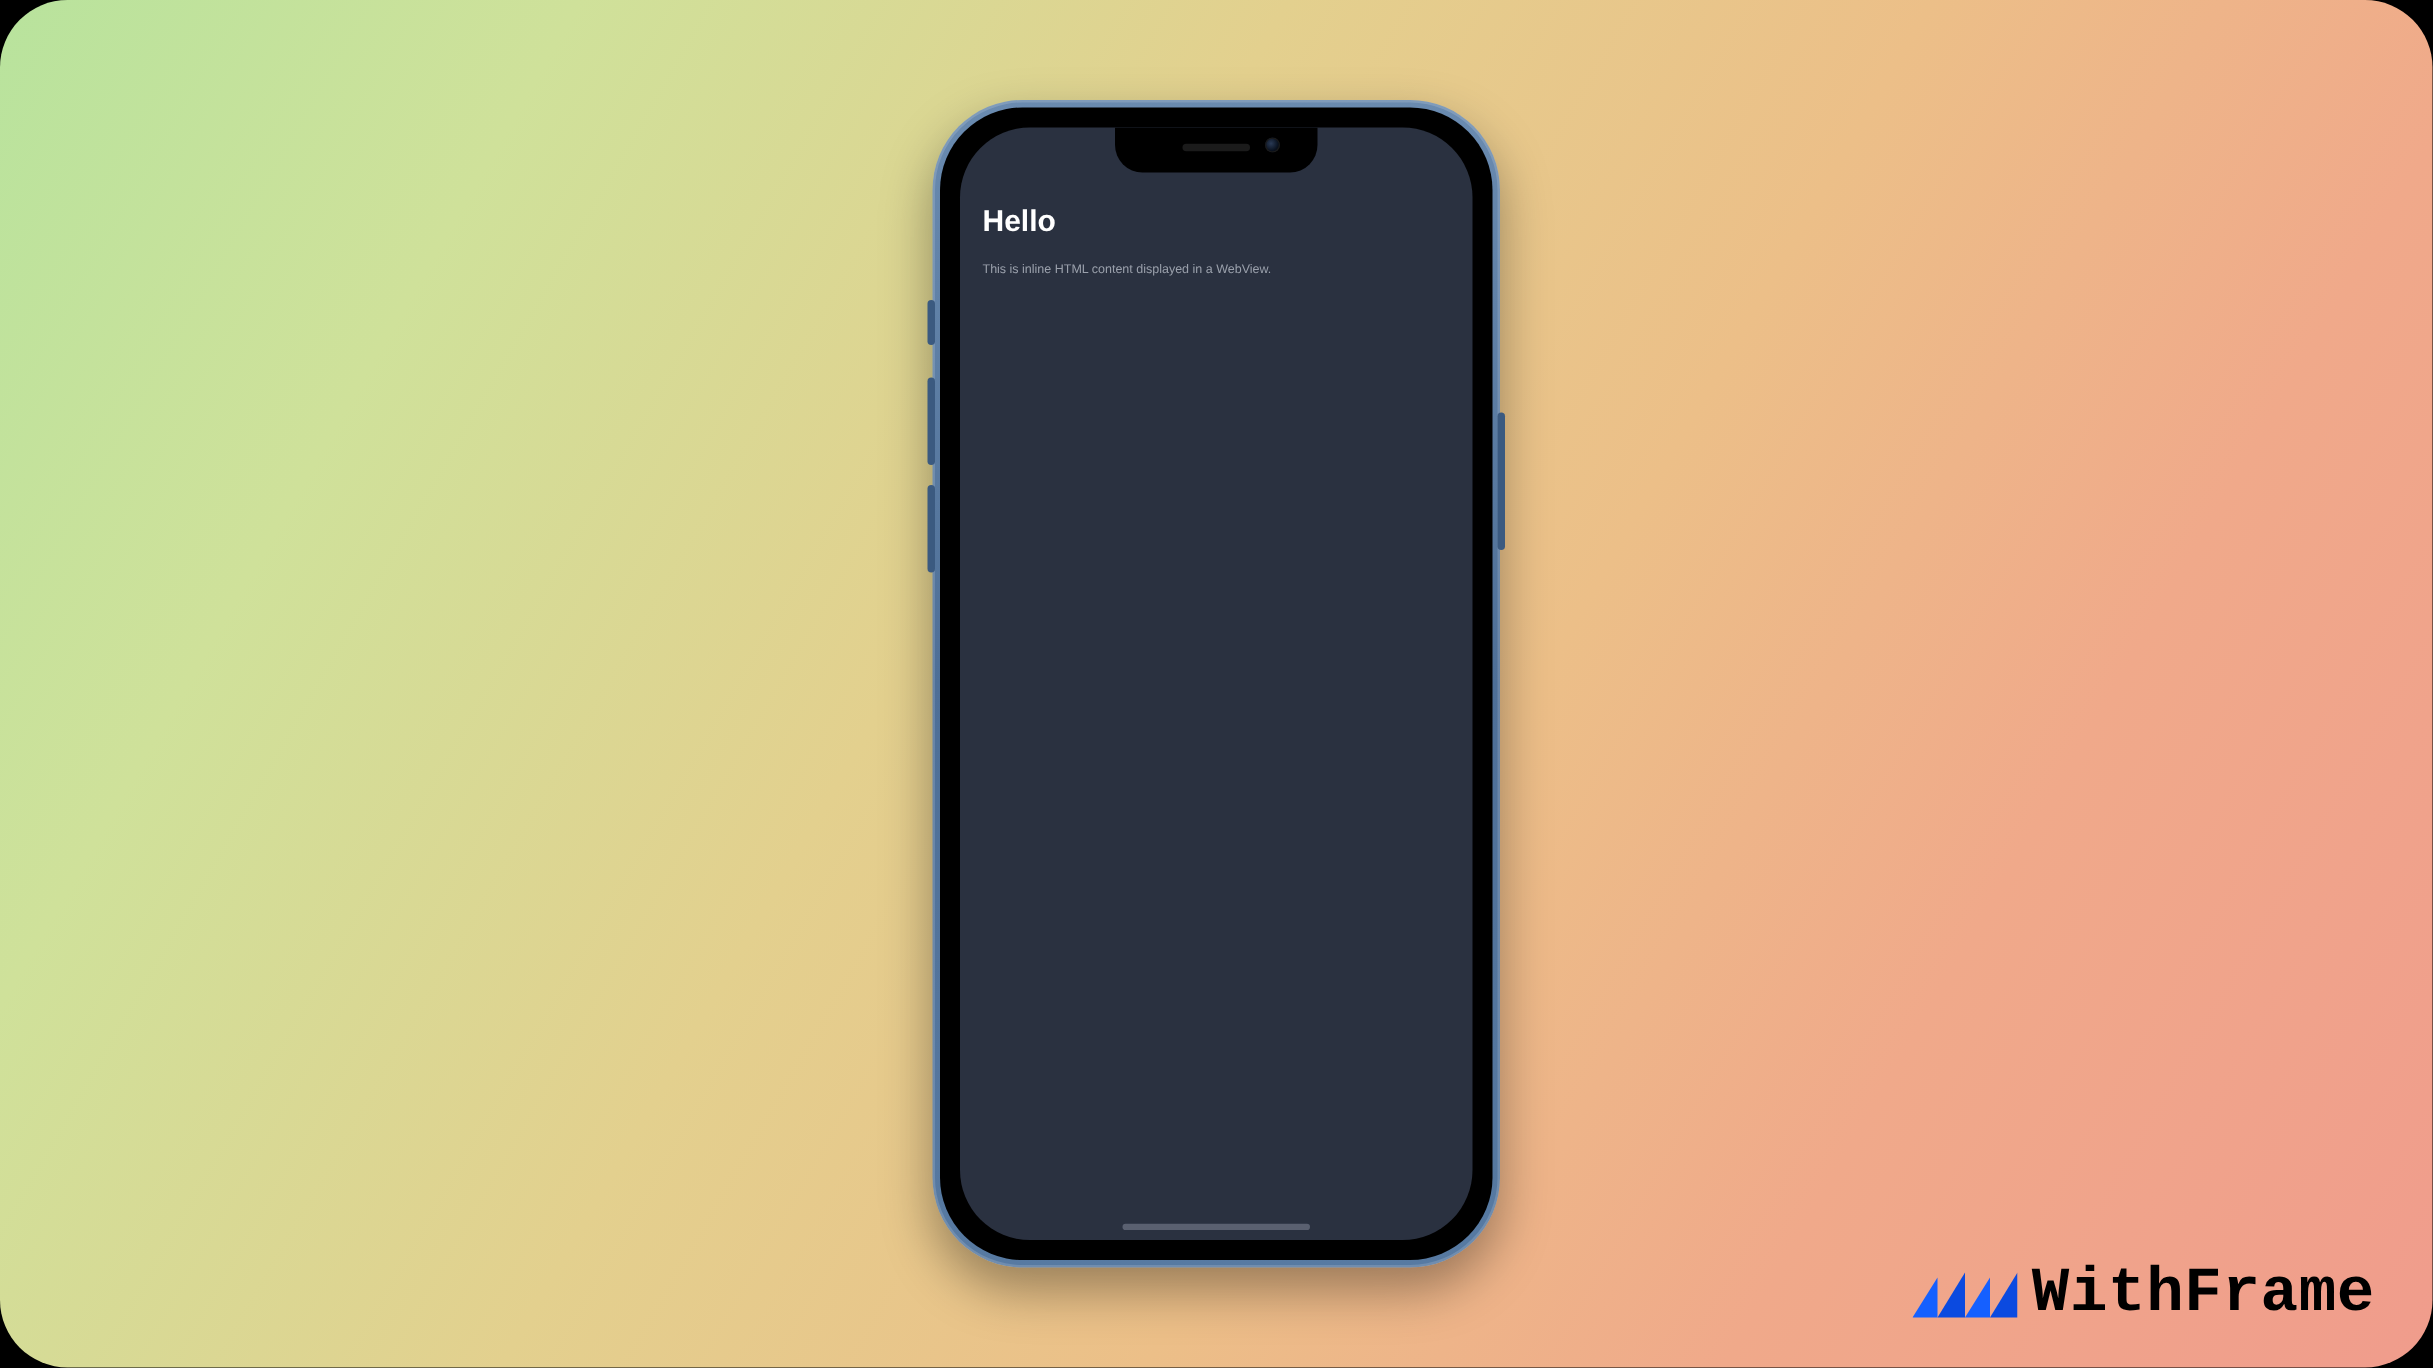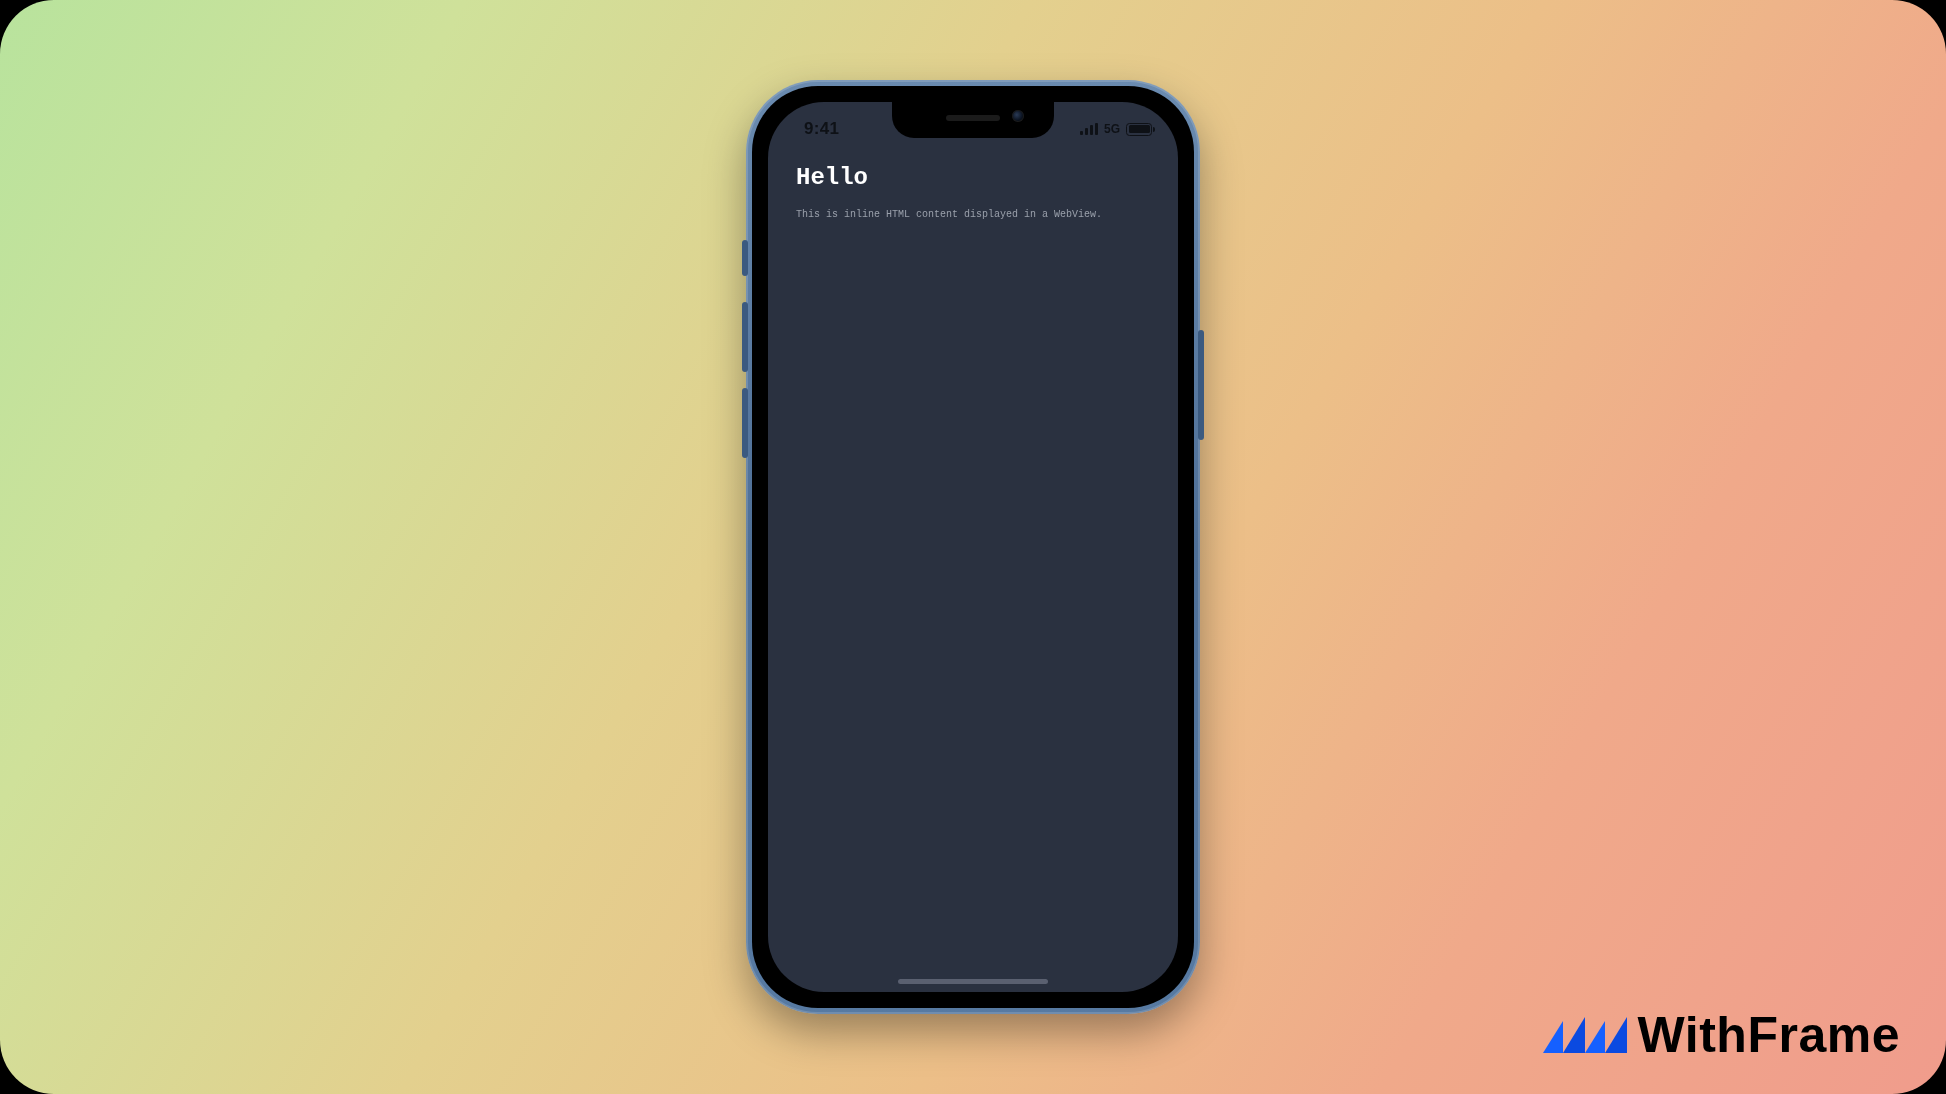--- a/index.html
+++ b/index.html
@@ -134,23 +134,22 @@
     left: 1.5px; top: 1.5px; bottom: 1.5px;
     width: calc(100% - 3px);
     background: #0e1116;
     border-radius: 1.5px;
   }
 
   
   .webview {
     position: absolute;
     top: 60px; left: 0; right: 0; bottom: 0;
-    padding: 0 28px;
+    padding: 0 18px;
     color: #fff;
-    font-family: Liberation Mono, monospace;
   }
   .wv-title {
     font-size: 24px;
     font-weight: 700;
     color: #fff;
     margin-top: 2px;
   }
   .wv-body {
     margin-top: 18px;
     font-size: 10px;
@@ -169,20 +168,21 @@
   }
 
   
   .brand {
     position: absolute;
     right: 46px; bottom: 30px;
     display: flex;
     align-items: center;
     gap: 11px;
     color: #000;
+    font-family: Liberation Mono, monospace;
   }
   .brand-text {
     font-size: 50px;
     font-weight: 700;
     letter-spacing: .5px;
   }
   .brand-mark svg { display: block; }
 </style>
 </head>
 <body>
@@ -196,35 +196,20 @@
     <div class="btn-side btn-power"></div>
 
     <div class="phone-bezel">
       <div class="phone-screen">
 
         <div class="notch">
           <div class="speaker"></div>
           <div class="camera"></div>
         </div>
 
-        <div class="statusbar">
-          <div class="status-time">9:41</div>
-          <div class="status-right">
-            <div class="signal-bars">
-              <span></span>
-                <span></span>
-                <span></span>
-                <span></span>
-            </div>
-            <div class="net-label">5G</div>
-            <div class="battery">
-              <div class="level"></div>
-            </div>
-          </div>
-        </div>
 
         <div class="webview">
           <div class="wv-title">Hello</div>
           <div class="wv-body">This is inline HTML content displayed in a WebView.</div>
         </div>
 
         <div class="home-indicator"></div>
 
       </div>
     </div>

